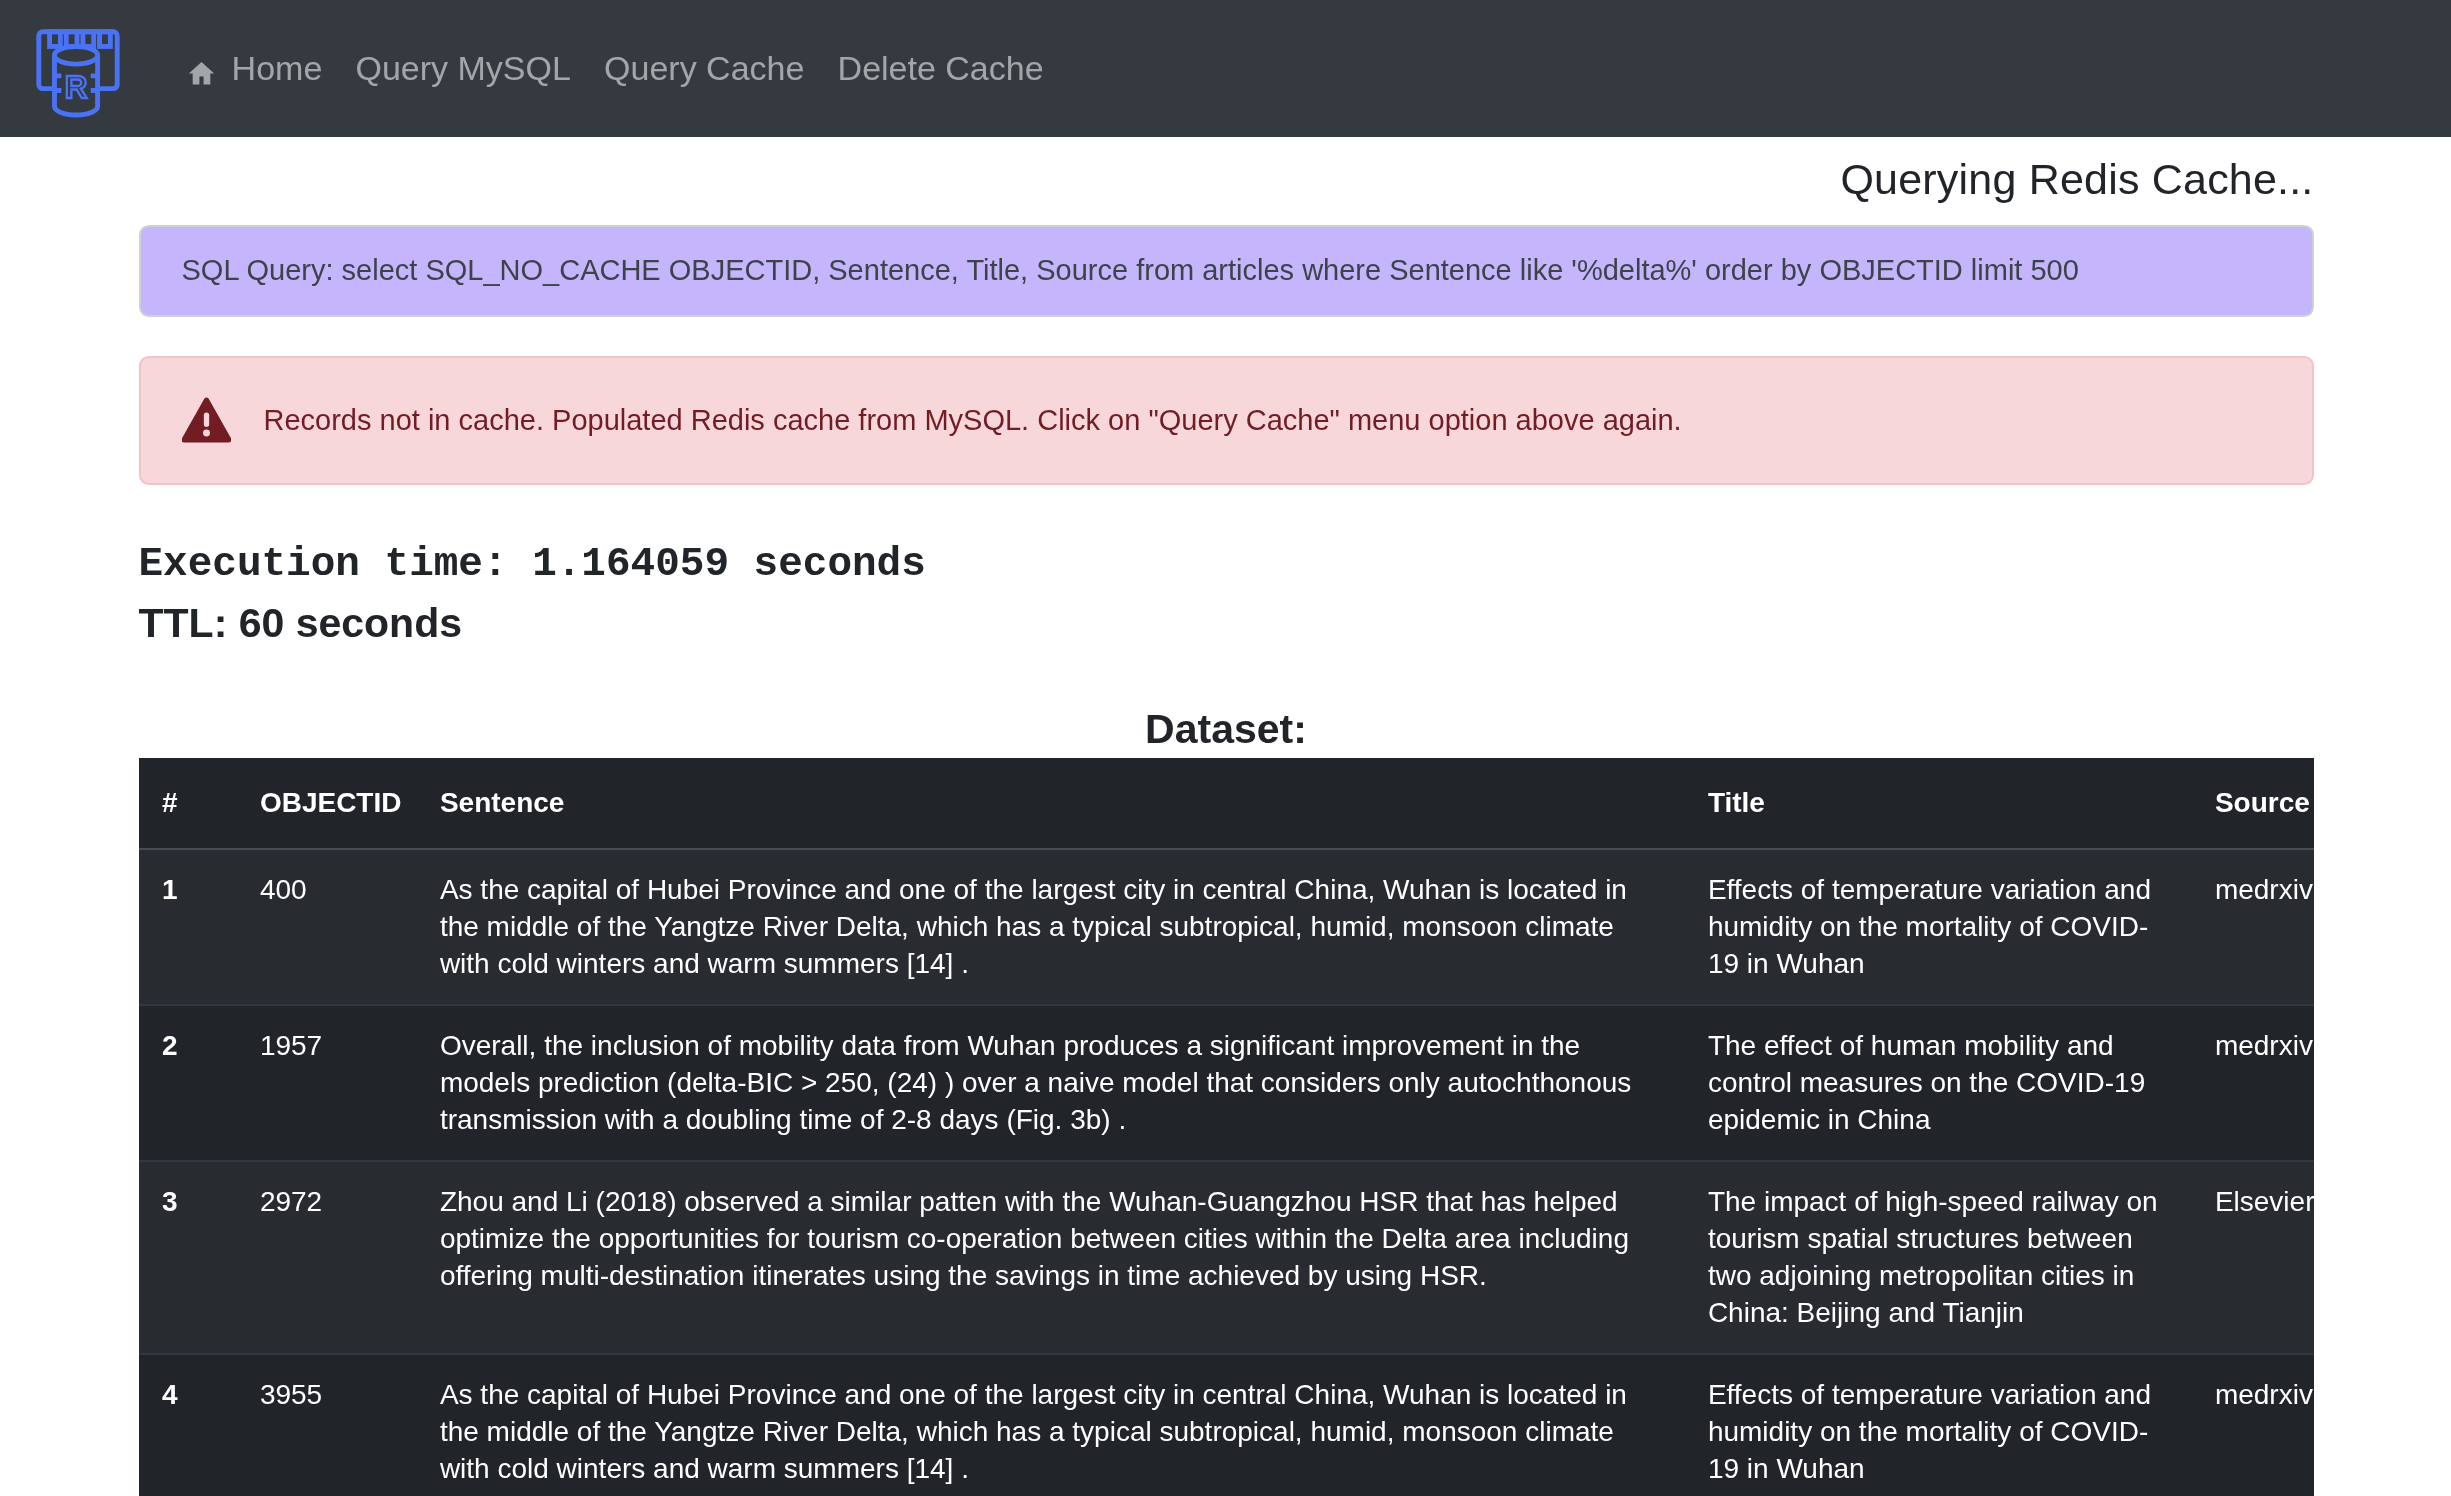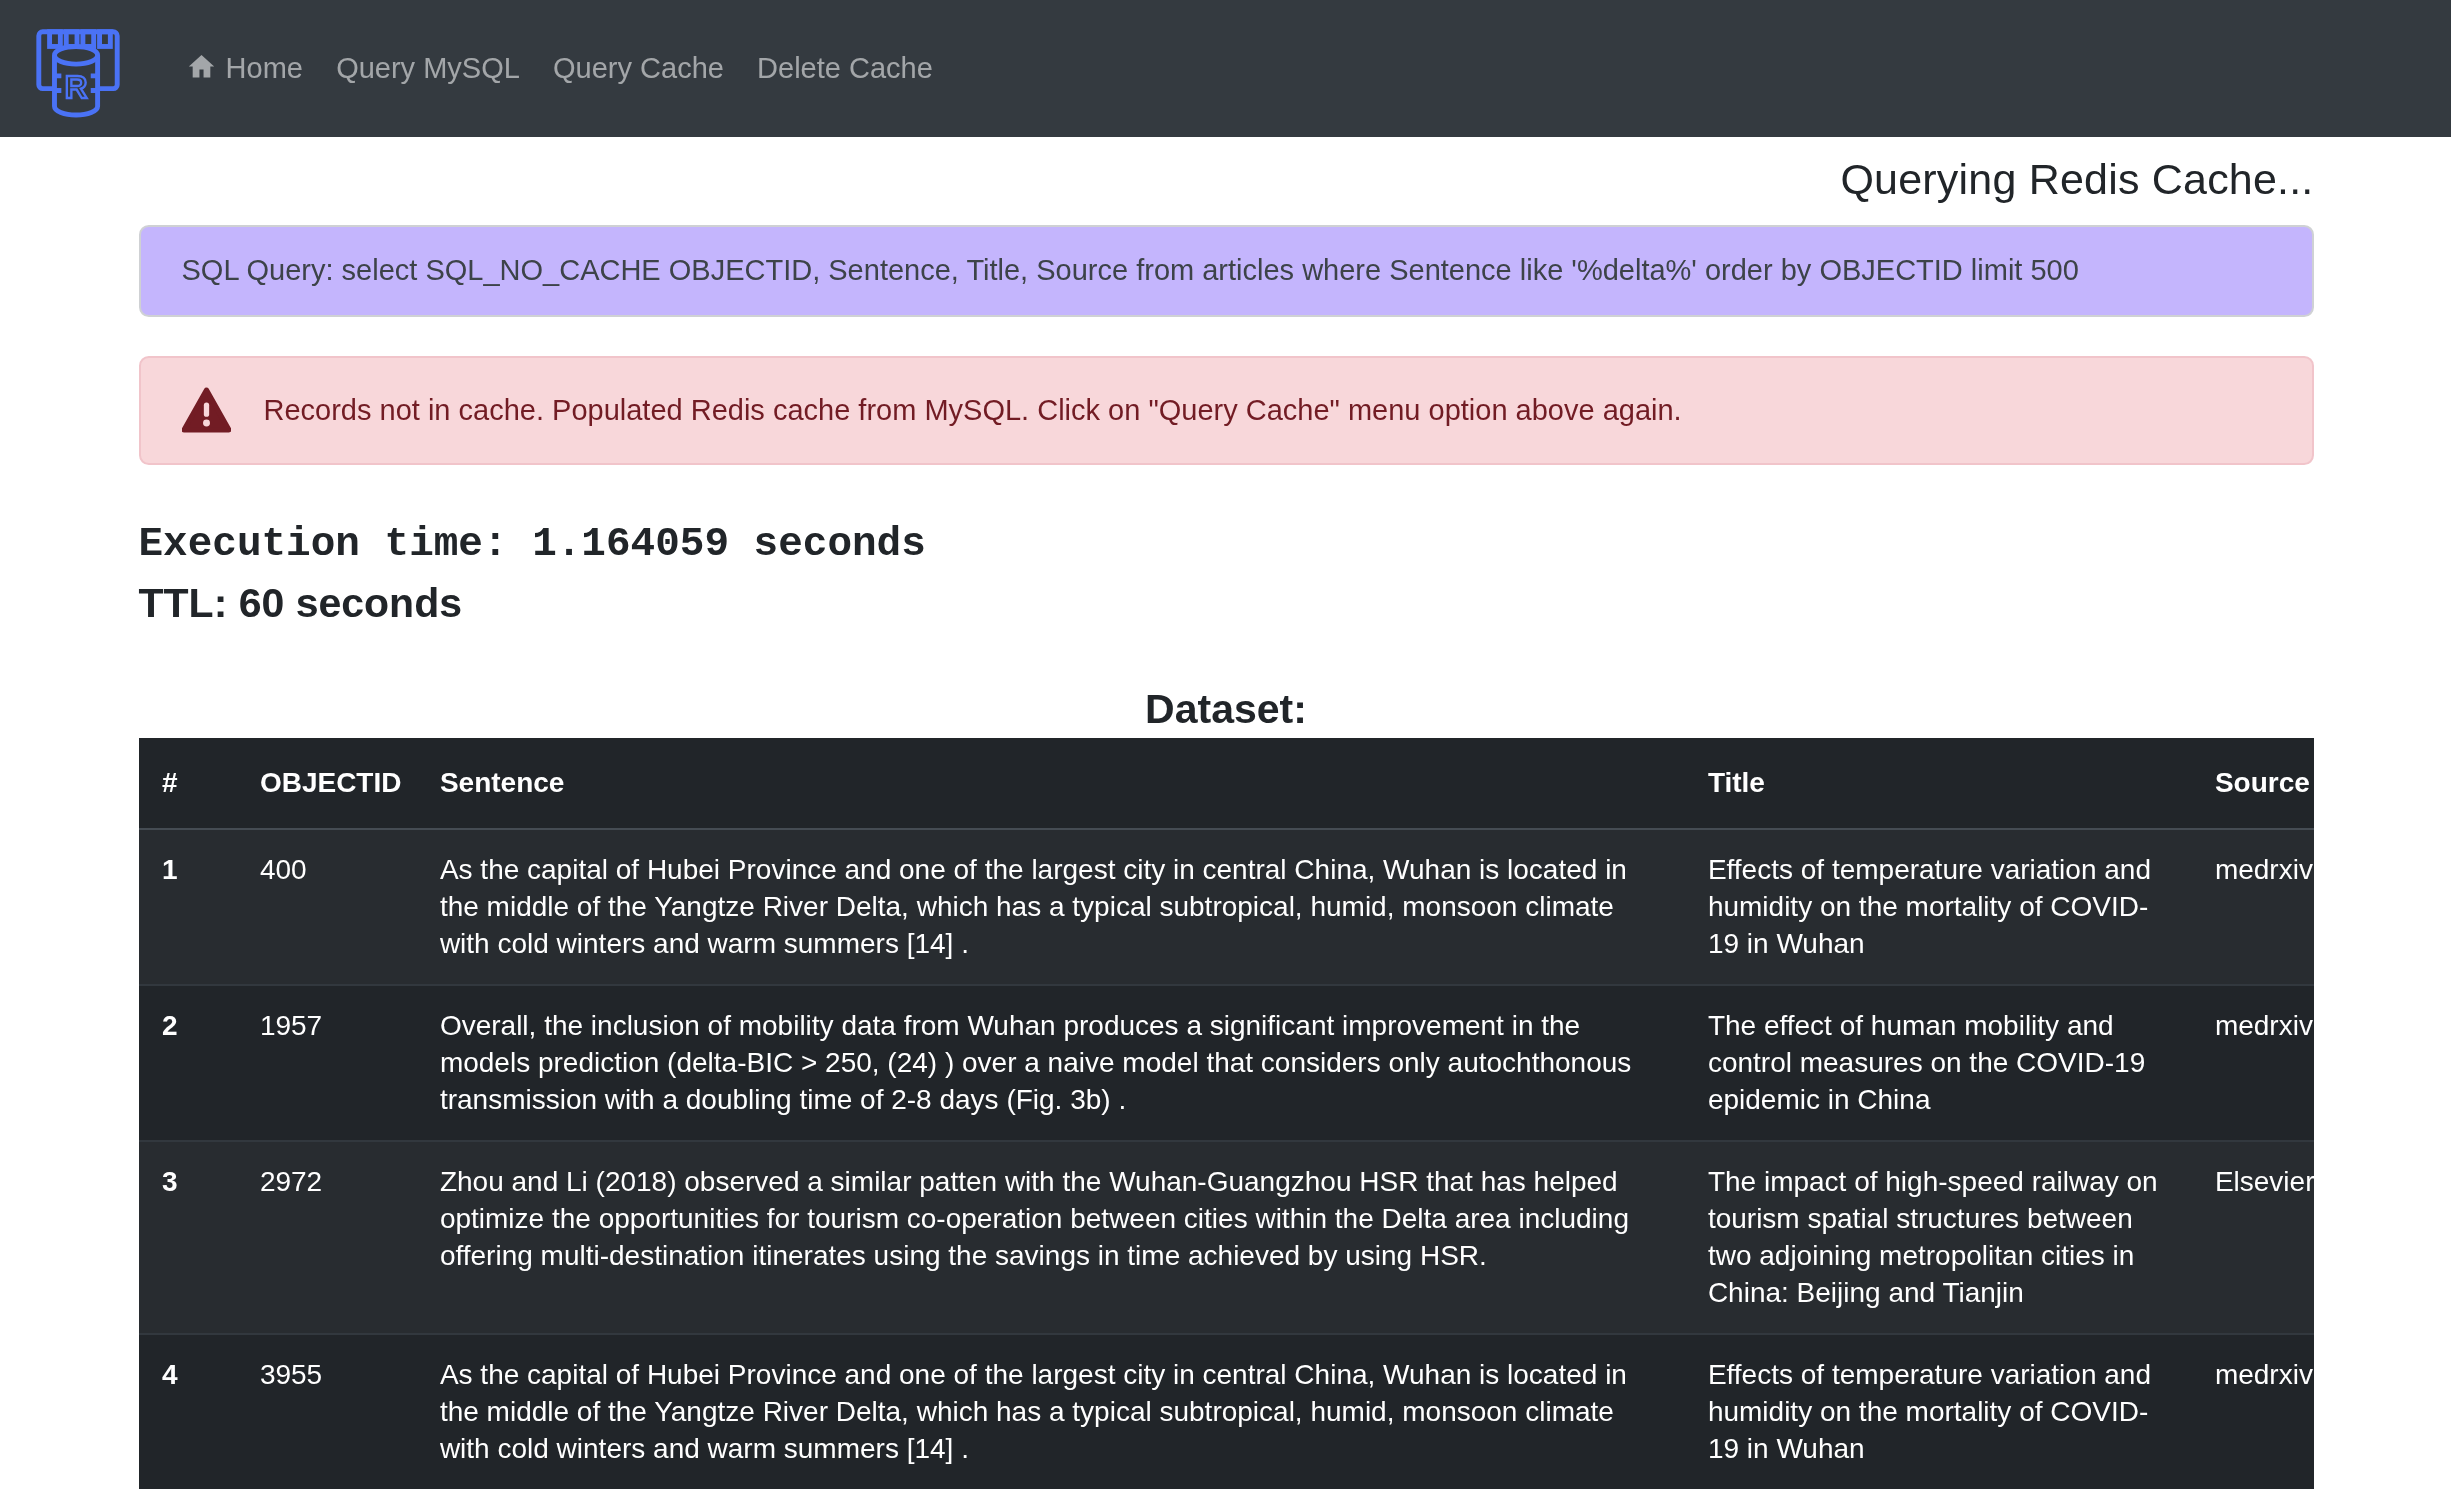--- a/index.html
+++ b/index.html
@@ -22,25 +22,25 @@
   .brand { display: flex; align-items: center; cursor: pointer; }
   .brand svg { width: 98px; height: 98px; display: block; }
   .nav-list {
     list-style: none;
     display: flex;
     align-items: center;
     margin-left: 43px;
   }
   .nav-item {
     display: flex;
-    align-items: flex-start;
-    gap: 10px;
+    align-items: flex-end;
+    gap: 16px;
     padding: 9.8px 16.6px;
     color: rgba(255,255,255,0.55);
-    font-size: 29px;
+    font-size: 34px;
     cursor: pointer;
     white-space: nowrap;
   }
   .home-ico { width: 29px; height: 29px; display: inline-block; }
 
   
   .container { width: 2175px; margin: 0 auto; }
 
   .page-title {
     margin: 17.6px 0 21.5px;
@@ -59,21 +59,21 @@
     font-size: 29px;
     line-height: 41px;
     color: #3d4349;
   }
 
   .alert-danger {
     margin-top: 39px;
     background: #f8d7da;
     border: 2px solid #f1c4ca;
     border-radius: 9.8px;
-    padding: 29px 41px;
+    padding: 39px 41px;
     display: flex;
     align-items: center;
     gap: 33px;
     color: #721c24;
     font-size: 29px;
     line-height: 41px;
   }
   .warn-ico { width: 49px; height: 47px; flex: 0 0 auto; }
 
   .stat-line {

